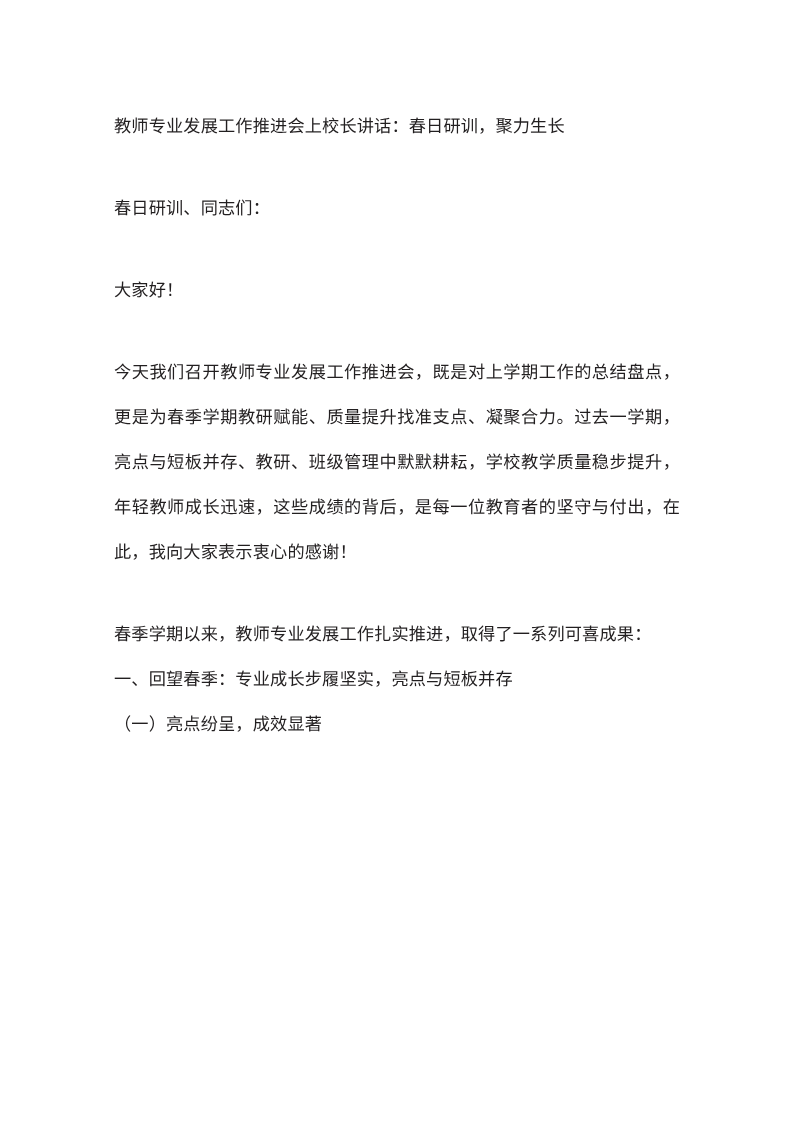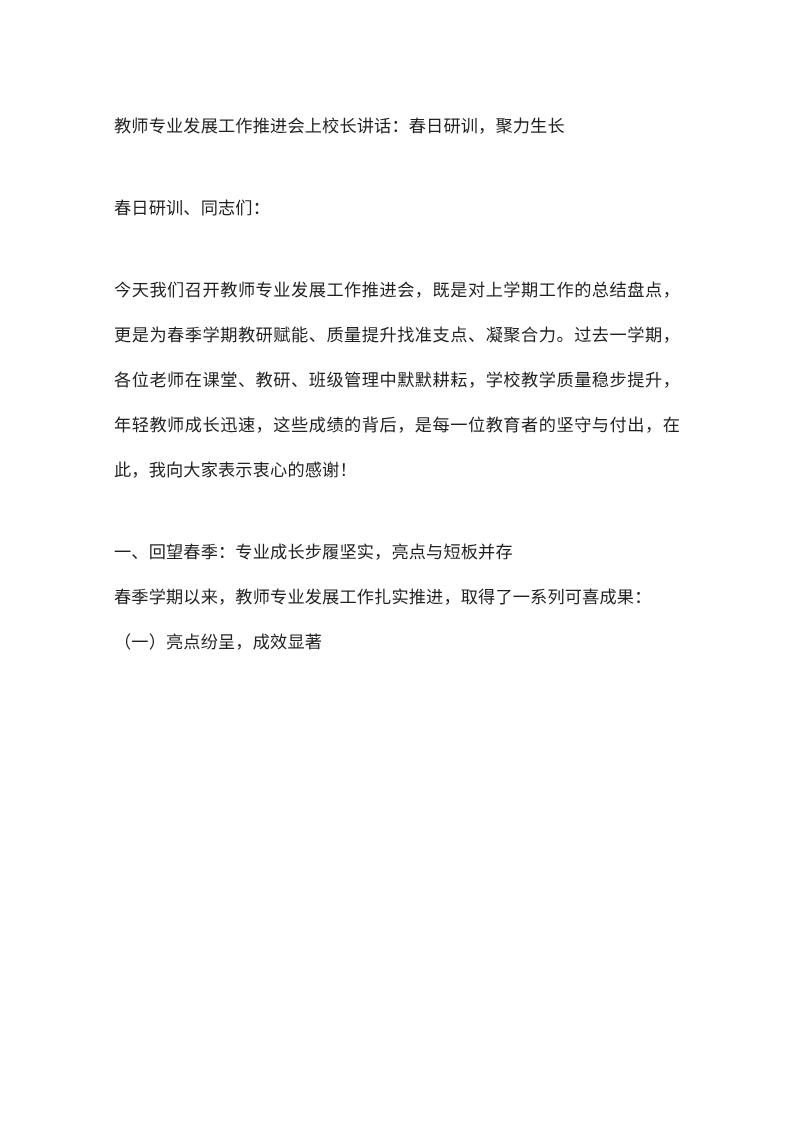--- a/index.html
+++ b/index.html
@@ -67,25 +67,26 @@
 </head>
 <body>
 
 <div class="page">
   <div class="doc-body">
 
     <p class="para spaced">教师专业发展工作推进会上校长讲话：春日研训，聚力生长</p>
 
     <p class="para spaced">春日研训、同志们：</p>
 
+    <p class="para spaced">大家好！</p>
 
-    <p class="para spaced">今天我们召开教师专业发展工作推进会，既是对上学期工作的总结盘点，更是为春季学期教研赋能、质量提升找准支点、凝聚合力。过去一学期，各位老师在课堂、教研、班级管理中默默耕耘，学校教学质量稳步提升，年轻教师成长迅速，这些成绩的背后，是每一位教育者的坚守与付出，在此，我向大家表示衷心的感谢！</p>
+    <p class="para spaced">今天我们召开教师专业发展工作推进会，既是对上学期工作的总结盘点，更是为春季学期教研赋能、质量提升找准支点、凝聚合力。过去一学期，亮点与短板并存、教研、班级管理中默默耕耘，学校教学质量稳步提升，年轻教师成长迅速，这些成绩的背后，是每一位教育者的坚守与付出，在此，我向大家表示衷心的感谢！</p>
+
+    <p class="para tight">春季学期以来，教师专业发展工作扎实推进，取得了一系列可喜成果：</p>
 
     <p class="para tight">一、回望春季：专业成长步履坚实，亮点与短板并存</p>
-
-    <p class="para tight">春季学期以来，教师专业发展工作扎实推进，取得了一系列可喜成果：</p>
 
     <p class="para tight indent-1">（一）亮点纷呈，成效显著</p>
 
 
 
   </div>
 </div>
 
 </body></html>

